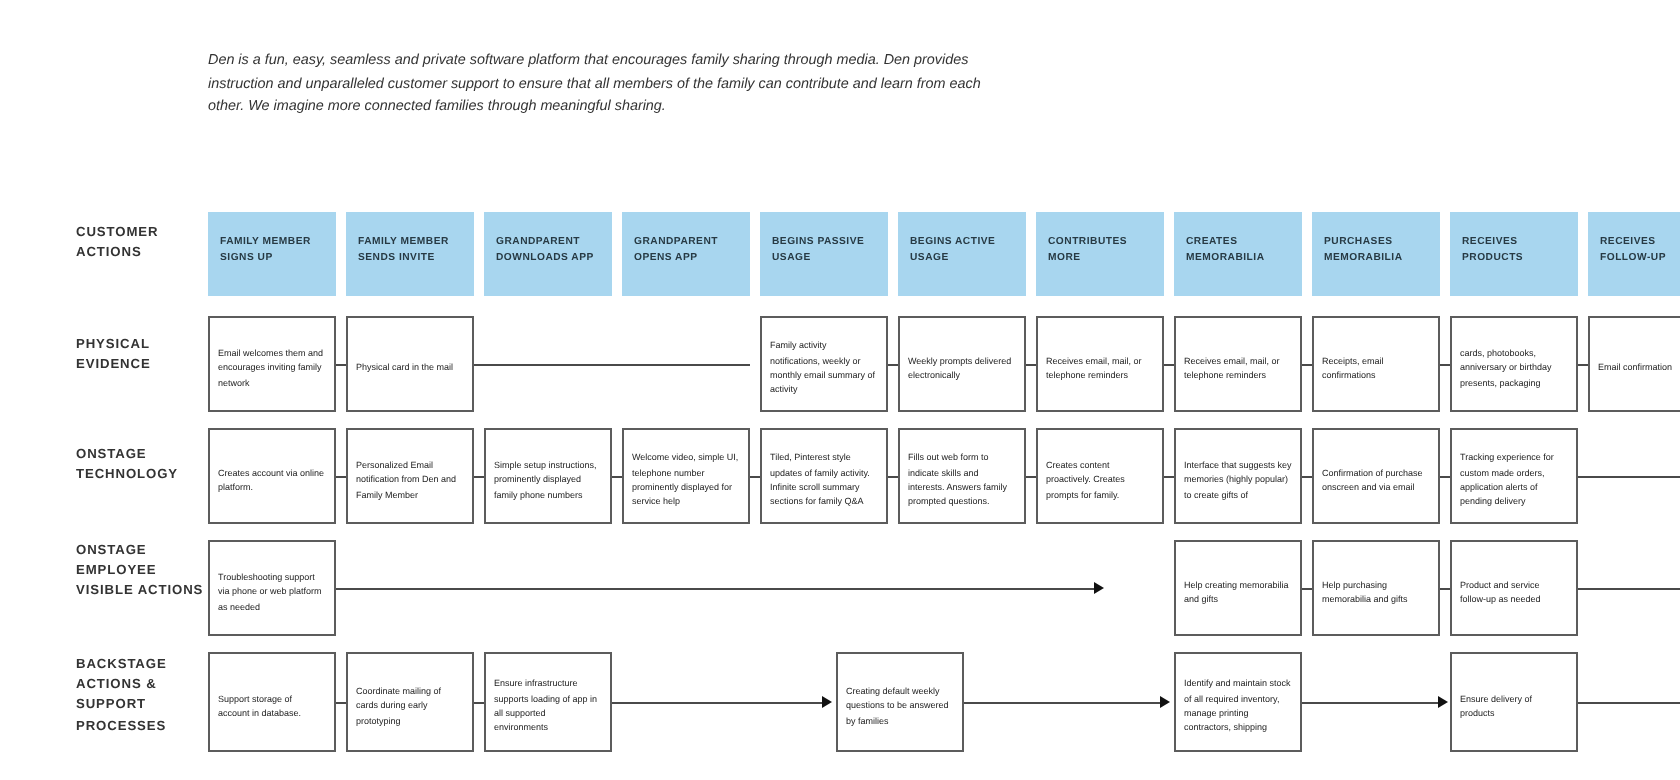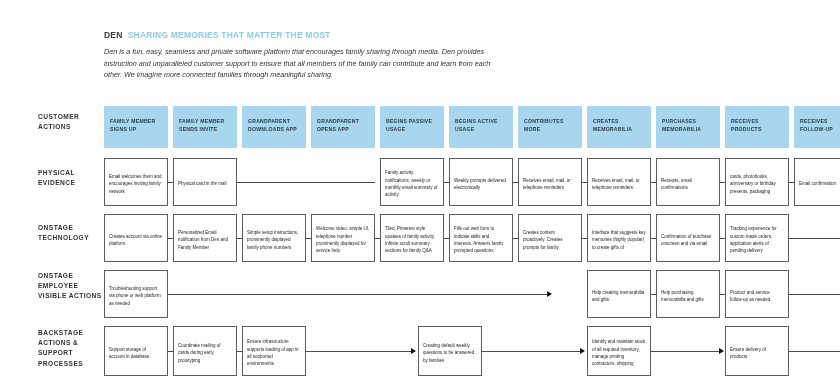--- a/index.html
+++ b/index.html
@@ -44,23 +44,20 @@
   .arrow{position:absolute;width:0;height:0;
          border-top:3.4px solid transparent;border-bottom:3.4px solid transparent;
          border-left:5.5px solid #111;}
 </style>
 </head>
 <body>
 
 <div class="page">
 
   <div class="hdr">
-    <div class="hdr-sub">
-      <span>DEN</span><span style="color:#8fc9ec;">&nbsp;&nbsp;</span><span class="tag">SHARING MEMORIES THAT MATTER THE MOST</span>
-    </div>
     <div class="hdr-body">Den is a fun, easy, seamless and private software platform that encourages family sharing through media. Den provides instruction and unparalleled customer support to ensure that all members of the family can contribute and learn from each other. We imagine more connected families through meaningful sharing.</div>
   </div>
 
   <div class="labels">
     <div class="rowlabel" style="top:6px;">CUSTOMER ACTIONS</div>
     <div class="rowlabel" style="top:62px;">PHYSICAL EVIDENCE</div>
     <div class="rowlabel" style="top:117px;">ONSTAGE TECHNOLOGY</div>
     <div class="rowlabel" style="top:165px;">ONSTAGE EMPLOYEE VISIBLE ACTIONS</div>
     <div class="rowlabel" style="top:222px;">BACKSTAGE ACTIONS &amp; SUPPORT PROCESSES</div>
   </div>

